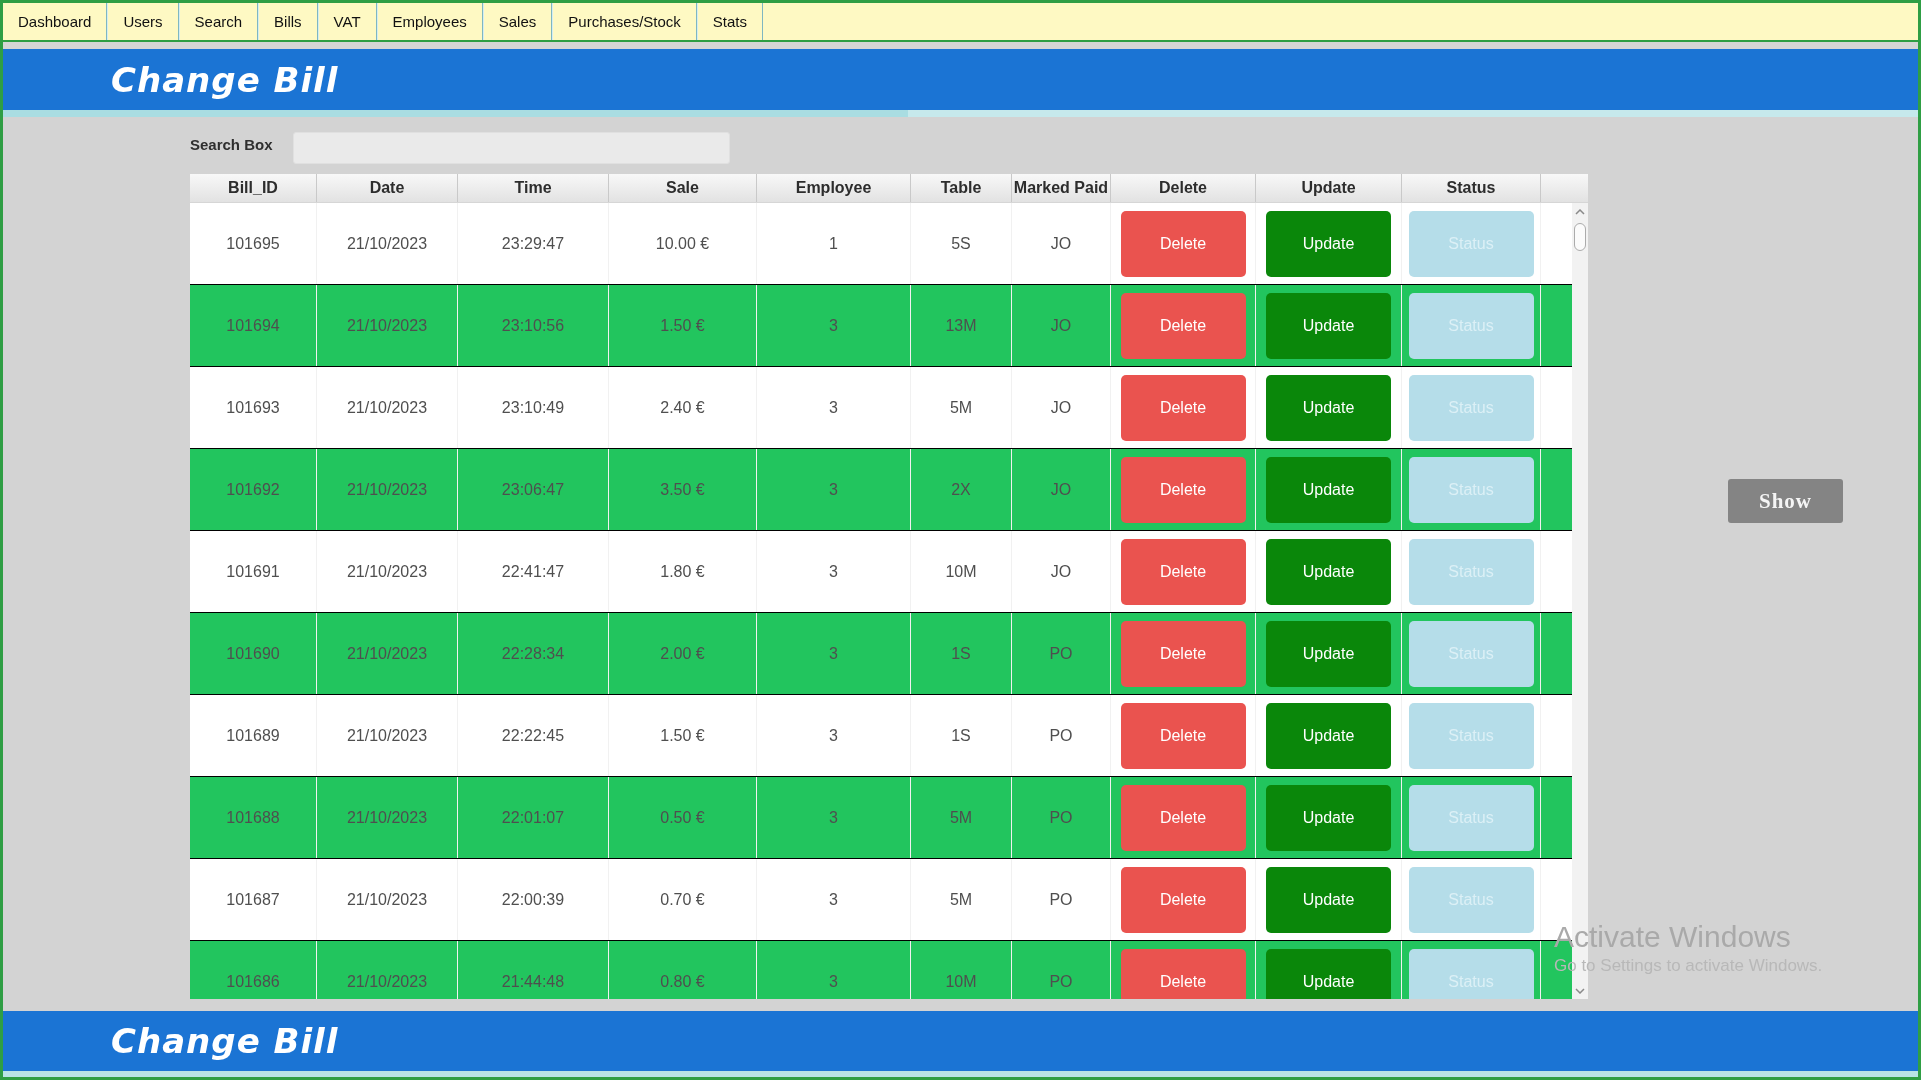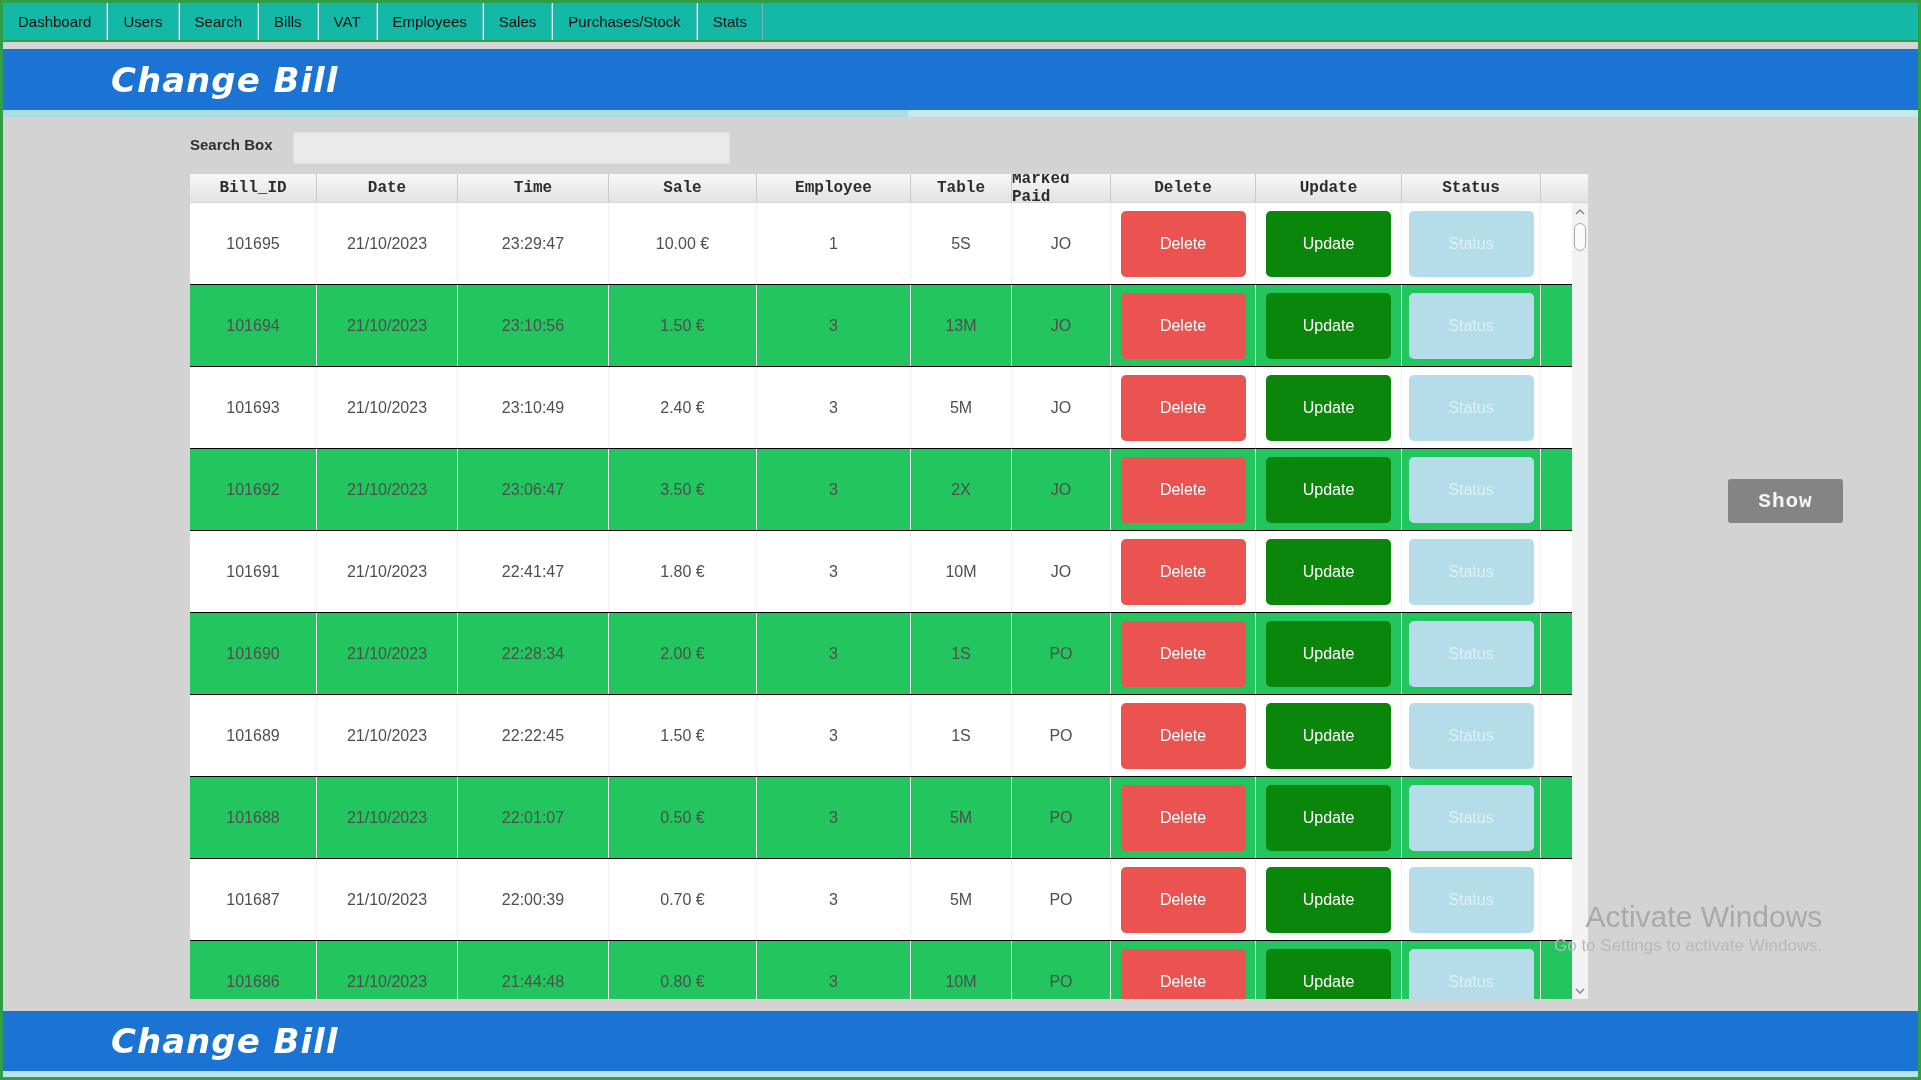--- a/index.html
+++ b/index.html
@@ -3,21 +3,21 @@
 <meta charset="utf-8">
 <style>
   html,body{margin:0;padding:0;background:#555;}
   *{box-sizing:border-box;}
   #app{
     position:relative;width:1921px;height:1080px;overflow:hidden;
     background:#d3d3d3;border:3px solid #2f9e44;
     font-family:"Liberation Sans",sans-serif;
   }
   
-  .menubar{position:absolute;top:0;left:0;right:0;height:37px;background:#14b8a6;display:flex;align-items:stretch;}
+  .menubar{position:absolute;top:0;left:0;right:0;height:37px;background:#fef9c3;display:flex;align-items:stretch;}
   .tab{
     display:flex;align-items:center;padding:0 15px;font-size:15px;color:#111;
     border-right:1px solid #7fb7c1;border-left:1px solid #d6edf0;cursor:default;white-space:nowrap;
   }
   .tab:first-child{border-left:none;}
   .divider-green{position:absolute;top:37px;left:0;right:0;height:2px;background:#2f9e44;}
   .divider-gray{position:absolute;top:39px;left:0;right:0;height:7px;background:#d6d6d6;}
   
   .blue-header{position:absolute;top:46px;left:0;right:0;height:61px;background:#1b74d4;display:flex;align-items:center;}
   .app-title{
@@ -33,21 +33,21 @@
   .search-input{
     position:absolute;left:290px;top:129px;width:437px;height:32px;background:#eaeaea;
     border:1px solid #e0e0e0;border-radius:3px;outline:none;padding:0 8px;font-size:16px;color:#444;
   }
   
   .table{position:absolute;left:187px;top:171px;width:1398px;height:825px;background:#fff;overflow:hidden;}
   .thead{
     position:absolute;top:0;left:0;right:0;height:29px;display:flex;
     background:linear-gradient(#f8f8f8,#e2e2e2);border-bottom:1px solid #d6d6d6;
   }
-  .hcell{display:flex;align-items:center;justify-content:center;font-size:16px;font-weight:bold;color:#2d2d2d;border-right:1px solid #c9c9c9;font-family:Liberation Mono, monospace;}
+  .hcell{display:flex;align-items:center;justify-content:center;font-size:16px;font-weight:bold;color:#2d2d2d;border-right:1px solid #c9c9c9;}
   .tbody{position:absolute;top:29px;left:0;width:1382px;height:796px;overflow:hidden;}
   .trow{display:flex;height:82px;background:#fff;border-bottom:1px solid #000000;}
   .trow.alt{background:#22c55e;}
   .cell{display:flex;align-items:center;justify-content:center;font-size:16px;color:#4f4f4f;border-right:1px solid #f1f1f1;}
   .c0{width:127px}.c1{width:141px}.c2{width:151px}.c3{width:148px}.c4{width:154px}
   .c5{width:101px}.c6{width:99px}.c7{width:145px}.c8{width:146px}.c9{width:139px}
   .c10{width:31px;border-right:none;}
   .btn{
     width:125px;height:66px;border:none;border-radius:5px;font-size:16px;color:#fff;
     font-family:"Liberation Sans",sans-serif;cursor:pointer;
@@ -57,24 +57,24 @@
   .btn.status{background:#b5dde9;color:#dcf0f6;}
   
   .scrollbar{position:absolute;top:29px;right:0;bottom:0;width:16px;background:#f2f2f2;}
   .sb-arrow{position:absolute;left:0;width:16px;height:17px;display:flex;align-items:center;justify-content:center;cursor:pointer;}
   .sb-up{top:0;}
   .sb-down{bottom:0;}
   .sb-thumb{position:absolute;top:20px;left:2px;width:12px;height:28px;background:#fbfbfb;border:1px solid #ababab;border-radius:7px;cursor:grab;}
   
   .show-btn{
     position:absolute;left:1725px;top:476px;width:115px;height:44px;background:#848484;border:none;border-radius:3px;
-    color:#f5f5f5;font-size:21px;font-weight:bold;font-family:Liberation Mono, monospace;cursor:pointer;letter-spacing:1px;
-  }
-  
-  .watermark{position:absolute;left:1551px;top:896px;z-index:5;pointer-events:none;color:#b2b2b2;text-align:right;}
+    color:#f5f5f5;font-size:21px;font-weight:bold;font-family:Liberation Serif, serif;cursor:pointer;letter-spacing:1px;
+  }
+  
+  .watermark{position:absolute;left:1551px;top:916px;z-index:5;pointer-events:none;color:#b2b2b2;}
   .watermark .l1{font-size:30px;line-height:36px;color:#a9a9a9;}
   .watermark .l2{font-size:17px;line-height:22px;color:#b8b8b8;}
 </style>
 </head>
 <body>
 
 <div id="app">
 
   <nav class="menubar">
       <div class="tab">Dashboard</div>

